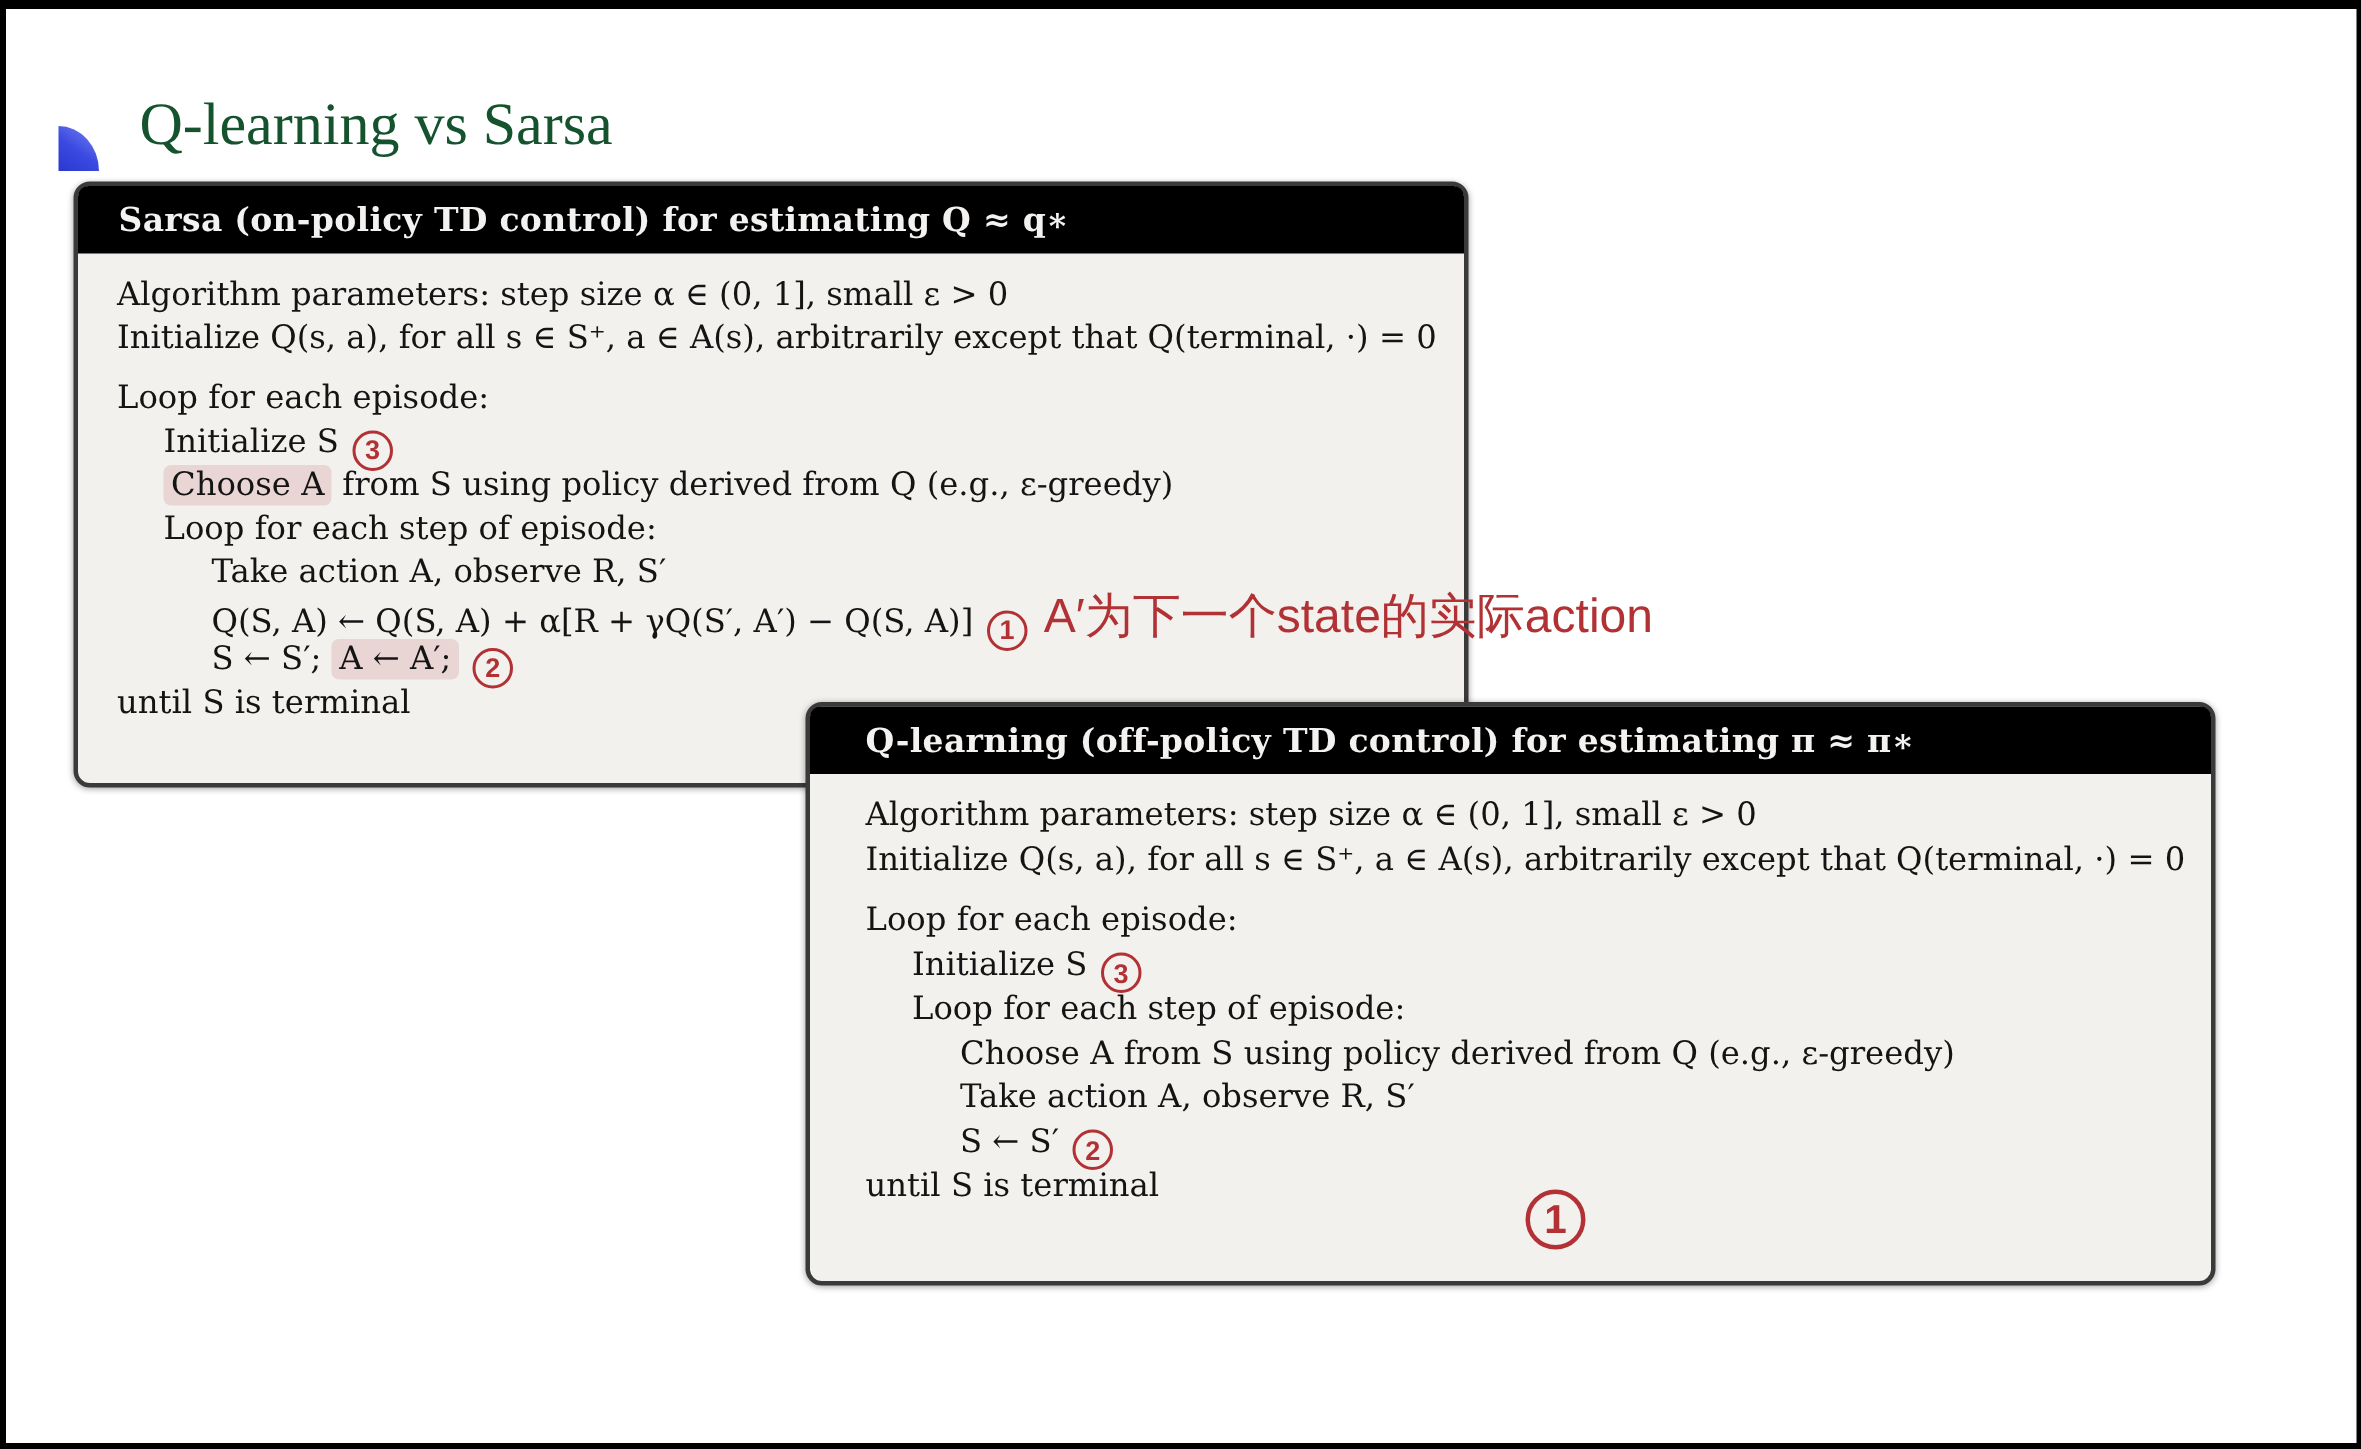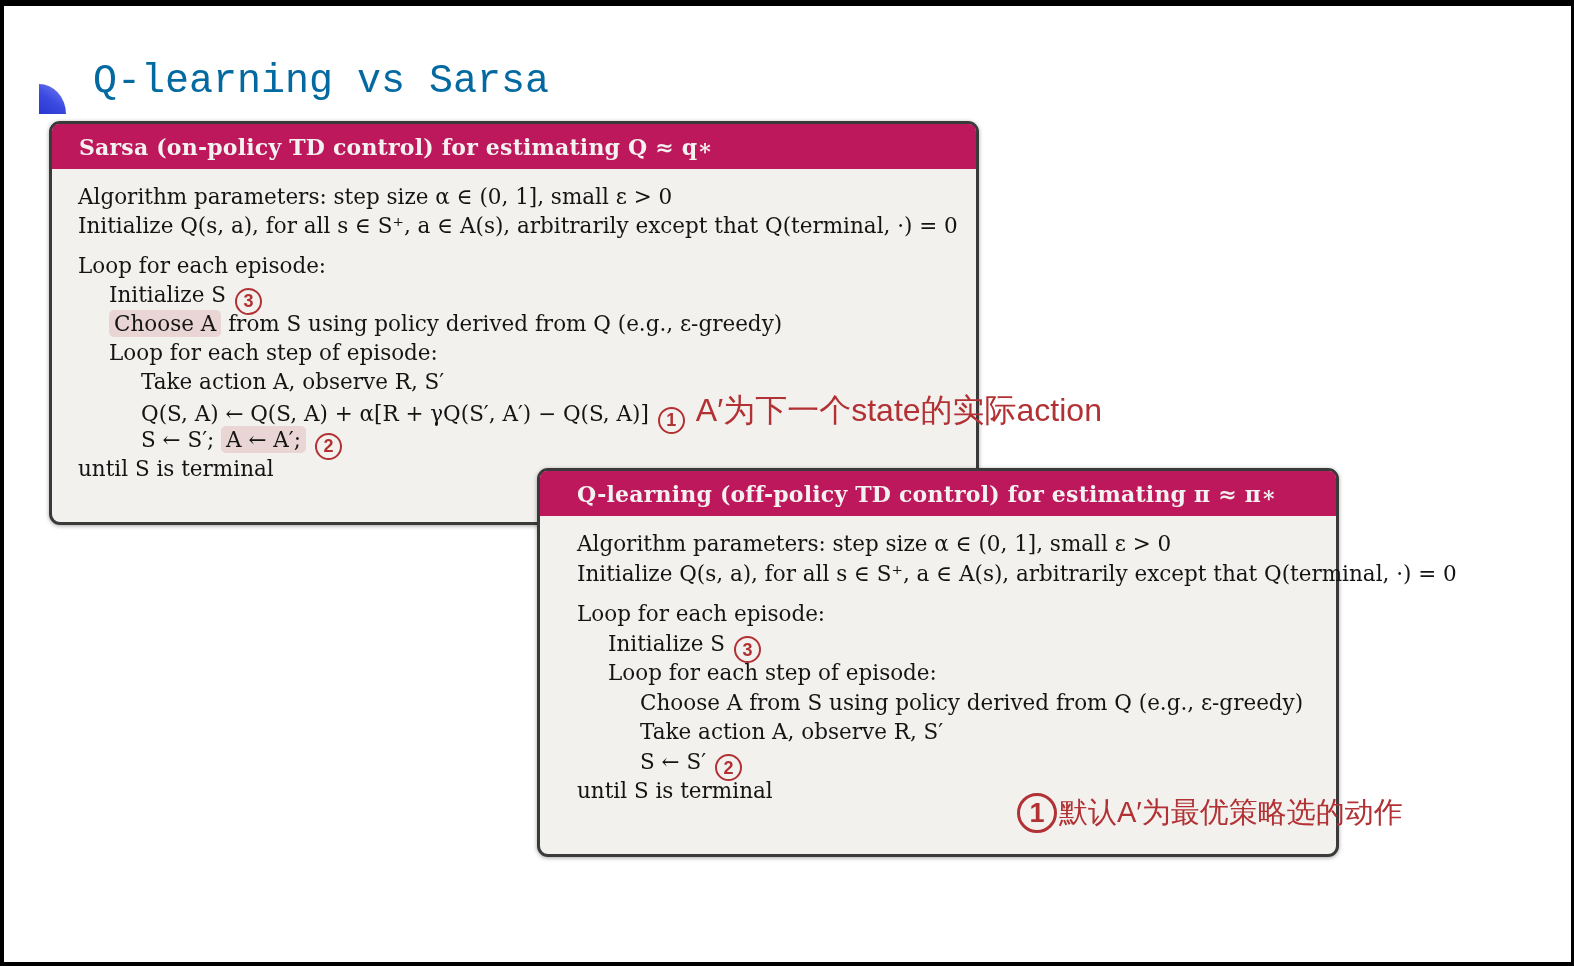--- a/index.html
+++ b/index.html
@@ -16,35 +16,35 @@
     font-family:"DejaVu Serif","Liberation Serif",serif;
   }
   .blue-deco{
     position:absolute;left:35px;top:78px;
     width:27px;height:30px;
     background:linear-gradient(215deg,#7b87f5 0%,#3a49e0 55%,#2a38cf 100%);
     border-radius:0 100% 0 0;
   }
   .title{
     position:absolute;left:89px;top:53px;margin:0;
-    font-family:Liberation Mono, monospace;
-    font-size:40px;font-weight:500;color:#0369a1;letter-spacing:0px;
+    font-family:Liberation Serif, serif;
+    font-size:40px;font-weight:500;color:#14532d;letter-spacing:0px;
   }
   .algo-box{
     position:absolute;
     box-sizing:border-box;
     background:#f2f1ee;
     border:3px solid #3a3a3a;
     border-radius:11px;
     box-shadow:0 1px 4px rgba(0,0,0,0.35);
   }
   .algo-box.sarsa{left:45px;top:115px;width:930px;height:404px;}
-  .algo-box.qlearning{left:533px;top:462px;width:802px;height:389px;}
+  .algo-box.qlearning{left:533px;top:462px;width:940px;height:389px;}
   .algo-header{
-    background:#be185d;color:#f3f2f0;
+    background:#000000;color:#f3f2f0;
     font-weight:bold;font-size:22px;
     padding:10px 10px 9px 27px;
     border-radius:7px 7px 0 0;
     letter-spacing:0.2px;
     white-space:nowrap;
   }
   .qlearning .algo-header{padding-left:37px;}
   .algo-body{padding:13px 15px 0 26px;font-size:21.5px;color:#141414;}
   .qlearning .algo-body{padding-left:37px;}
   .algo-line{line-height:29px;height:29px;white-space:nowrap;}
@@ -120,17 +120,16 @@
         <div class="algo-line ind0 gap"><span class="seg">Loop for each episode:</span></div>
         <div class="algo-line ind1"><span class="seg">Initialize S</span><span class="seg circle">3</span></div>
         <div class="algo-line ind1"><span class="seg">Loop for each step of episode:</span></div>
         <div class="algo-line ind2"><span class="seg">Choose A from S using policy derived from Q (e.g., ε-greedy)</span></div>
         <div class="algo-line ind2"><span class="seg">Take action A, observe R, S′</span></div>
         <div class="algo-line ind2"><span class="seg">S ← S′</span><span class="seg circle">2</span></div>
         <div class="algo-line ind0"><span class="seg">until S is terminal</span></div>
       </div>
     <div class="big-annot">
       <span class="num">1</span>
-      <span class="txt">默认A′为最优策略选的动作</span>
     </div>
   </section>
 
 </div>
 
 </body></html>

